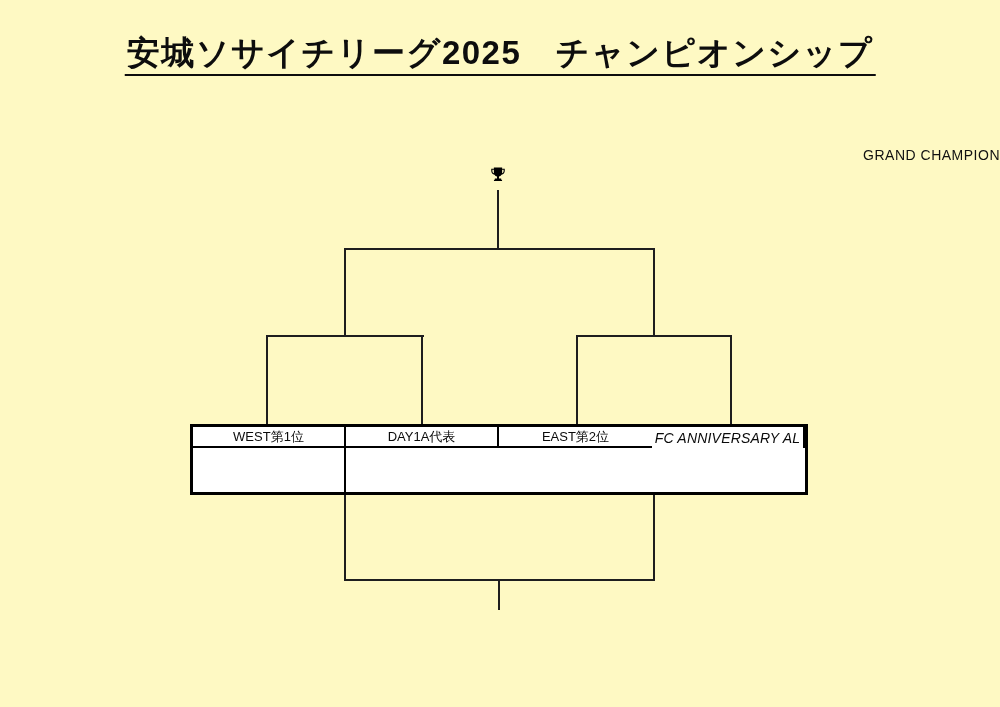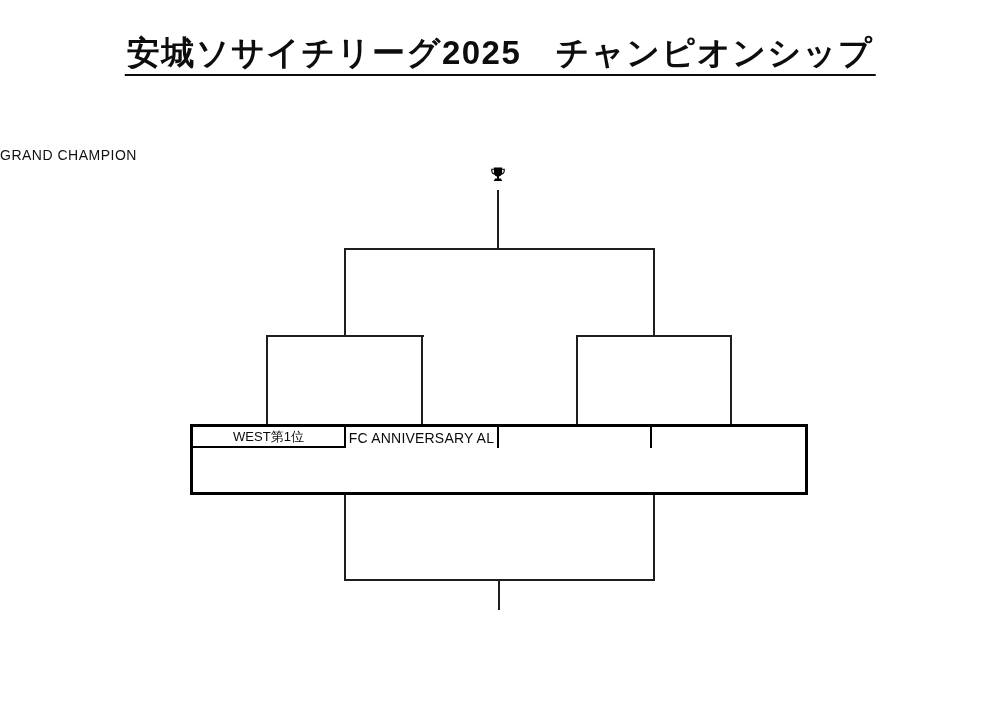--- a/index.html
+++ b/index.html
@@ -6,21 +6,21 @@
     margin: 0;
     padding: 0;
     background: #e8e8e8;
     font-family: "Liberation Sans", "DejaVu Sans", sans-serif;
   }
   .page {
     position: relative;
     width: 1000px;
     height: 707px;
     margin: 0 auto;
-    background: #ffffff;
+    background: #fef9c3;
     overflow: hidden;
     color: #000;
   }
   
   .title {
     position: absolute;
     top: 36px;
     left: 50%;
     transform: translateX(-50%);
     font-size: 33px;
@@ -31,21 +31,21 @@
     border-bottom: 2.5px solid #0d0d0d;
     padding: 0 2px 3px 2px;
     line-height: 1.05;
   }
   
   .champion-label {
     position: absolute;
     top: 147px;
     left: 0;
     right: 0;
-    text-align: left;
+    text-align: right;
     font-size: 14px;
     letter-spacing: 0.5px;
     color: #111;
   }
   .trophy {
     position: absolute;
     top: 166px;
     left: 489px;
     width: 18px;
     height: 18px;
@@ -93,20 +93,21 @@
   }
   .seed-table .hcell {
     border-bottom: 2px solid #000;
     font-size: 13px;
     color: #0a0a0a;
   }
   .seed-table .tcell {
     font-size: 14px;
     letter-spacing: 0.2px;
     color: #0a0a0a;
+    font-style: italic;
   }
   .seed-table .vsep {
     border-right: 2.5px solid #000;
   }
 </style>
 </head>
 <body>
 
 <div class="page">
 
@@ -131,19 +132,21 @@
   <div class="bline l-drop-e1"></div>
   <div class="bline l-drop-e2"></div>
 
   <div class="bline l-third-lv"></div>
   <div class="bline l-third-rv"></div>
   <div class="bline l-third-h"></div>
   <div class="bline l-third-stub"></div>
 
   <div class="seed-table">
     <div class="cell hcell vsep">WEST第1位</div>
+    <div class="cell hcell vsep">DAY1A代表</div>
+    <div class="cell hcell">EAST第2位</div>
 
     <div class="cell tcell vsep">FC ANNIVERSARY AL</div>
     <div class="cell tcell vsep"></div>
     <div class="cell tcell"></div>
   </div>
 
 </div>
 
 </body></html>

